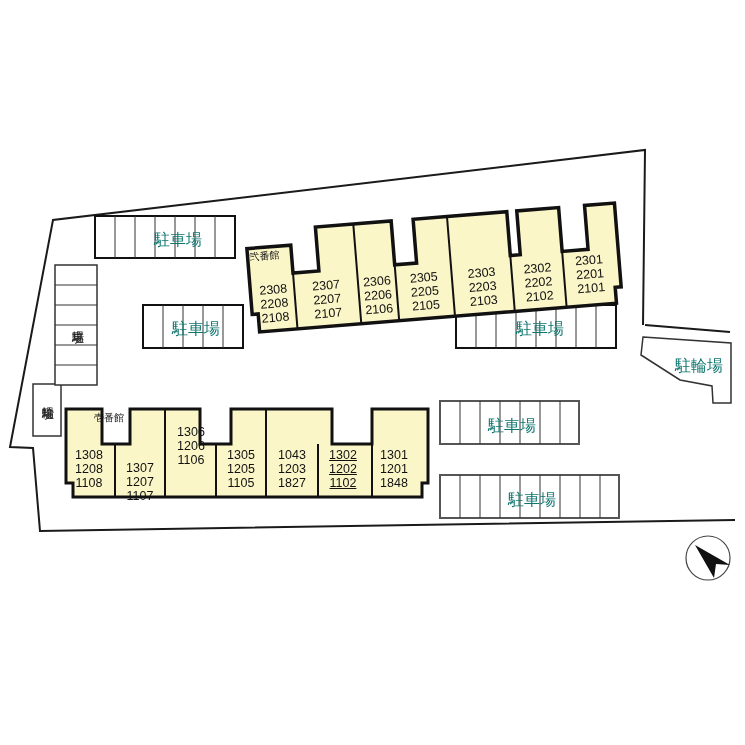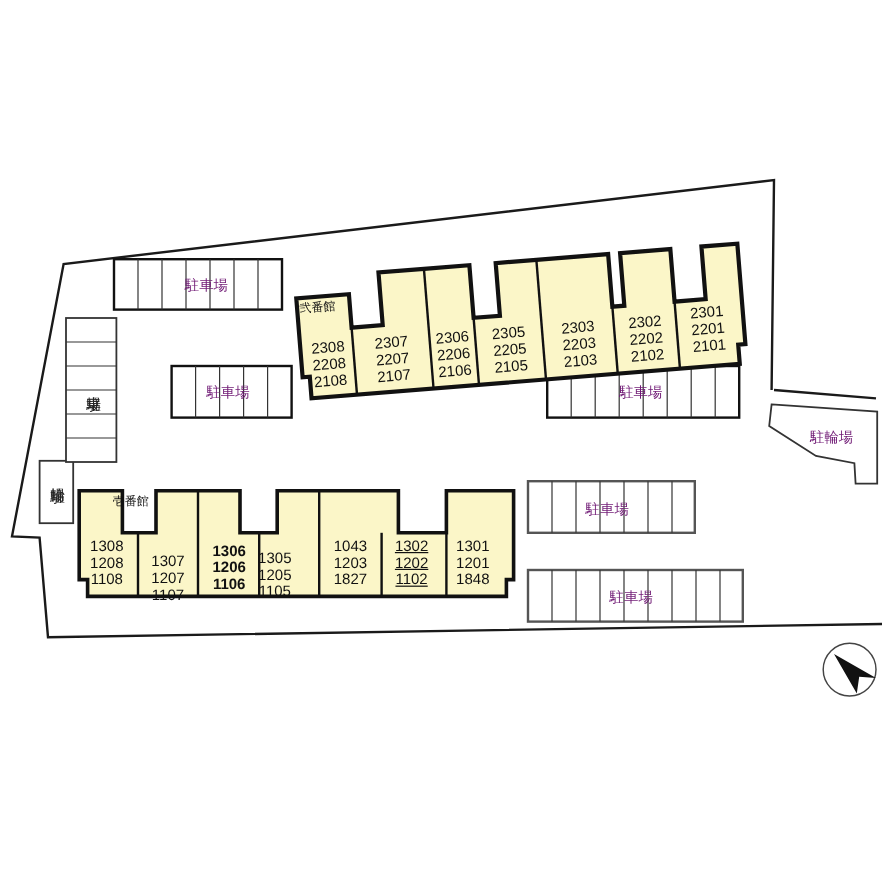--- a/index.html
+++ b/index.html
@@ -1,18 +1,18 @@
 <!DOCTYPE html>
 <html><head>
 <meta charset="utf-8">
 <style>
   html, body { margin:0; padding:0; background:#ffffff; }
   body { width:745px; height:745px; position:relative; overflow:hidden; font-family:"Liberation Sans", "DejaVu Sans", sans-serif; }
   svg { position:absolute; left:0; top:0; }
-  .lbl { position:absolute; font-family:"DejaVu Sans", sans-serif; color:#701a75; font-size:12px; white-space:nowrap; }
+  .lbl { position:absolute; font-family:"DejaVu Sans", sans-serif; color:#0f766e; font-size:16px; white-space:nowrap; }
   .unit-nums { position:absolute; font-family:"Liberation Sans", sans-serif; font-size:12.5px; line-height:14px; text-align:center; color:#111; width:40px; }
   .bldg-name { position:absolute; font-family:"DejaVu Sans", sans-serif; font-size:10px; color:#111; }
   .vlabel { position:absolute; font-family:"DejaVu Sans", sans-serif; font-size:12px; line-height:15px; width:14px; text-align:center; color:#222; }
 </style>
 </head>
 <body>
 
 <svg width="745" height="745" viewBox="0 0 745 745">
 
   <polyline points="643,325 645,150 53,220 10,447 33,448 40,531 735,520" fill="none" stroke="#1a1a1a" stroke-width="2"></polyline>
@@ -154,26 +154,26 @@
   <div class="unit-nums" style="left:69px;top:448px;text-align:center;">
     <div>1308</div>
       <div>1208</div>
       <div>1108</div>
   </div>
   <div class="unit-nums" style="left:120px;top:448px;margin-top:13px;">
     <div>1307</div>
       <div>1207</div>
       <div>1107</div>
   </div>
-  <div class="unit-nums" style="left:171px;top:452px;font-weight:bold;">
+  <div class="unit-nums" style="left:171px;top:425px;">
     <div>1306</div>
       <div>1206</div>
       <div>1106</div>
   </div>
-  <div class="unit-nums" style="left:209px;top:448px;margin-top:10px;">
+  <div class="unit-nums" style="left:221px;top:448px;">
     <div>1305</div>
       <div>1205</div>
       <div>1105</div>
   </div>
   <div class="unit-nums" style="left:272px;top:448px;">
     <div>1043</div>
       <div>1203</div>
       <div>1827</div>
   </div>
   <div class="unit-nums" style="left:323px;top:448px;text-decoration:underline;">

